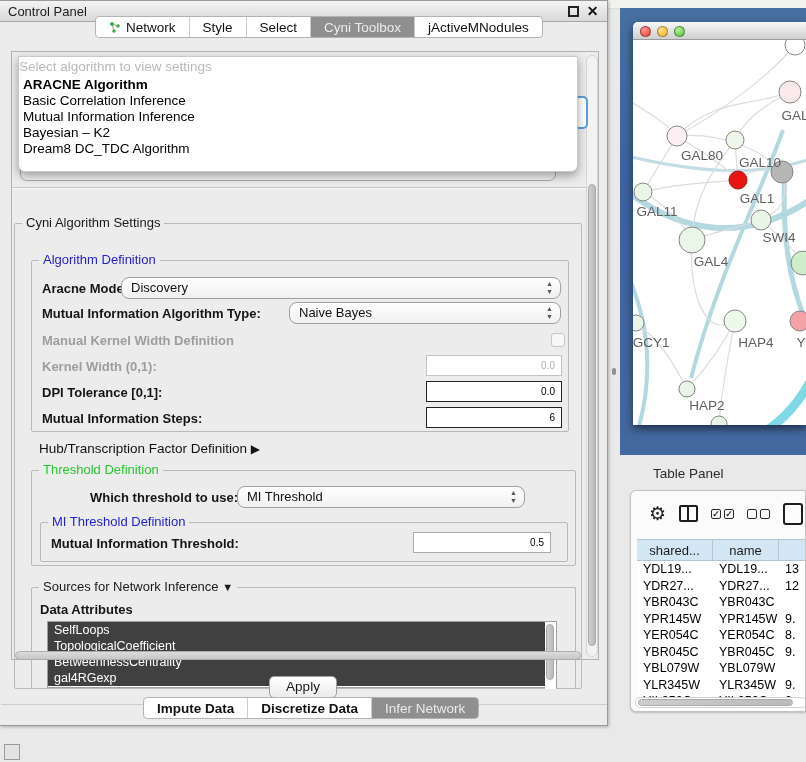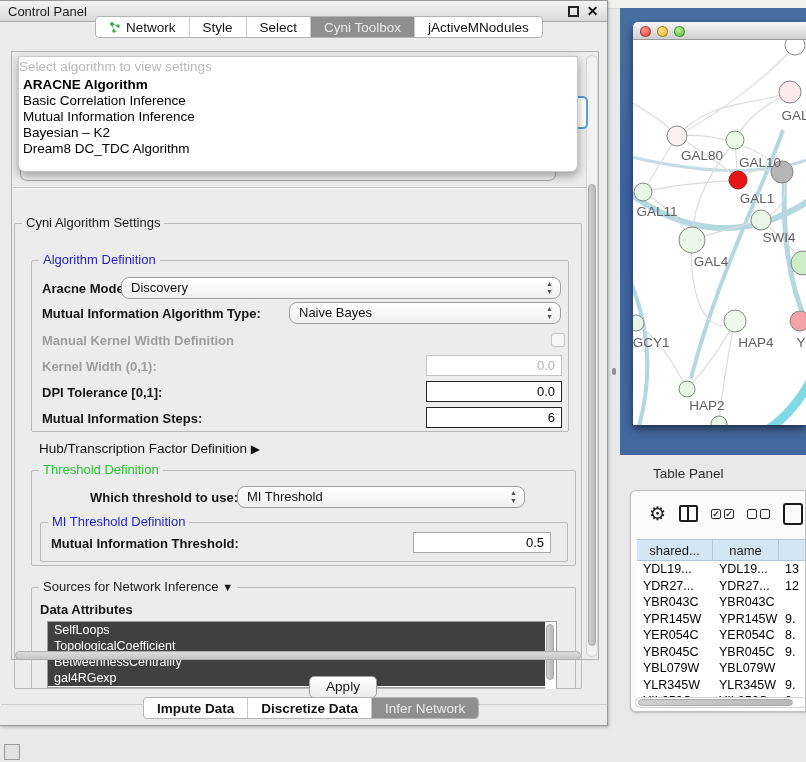--- a/index.html
+++ b/index.html
@@ -51,40 +51,40 @@
 
   .lbl  { font-weight:bold; font-size:13px; color:#151515; white-space:nowrap; }
   .lbl.dis { color:#9d9d9d; }
 
   .combo { background:linear-gradient(#ffffff,#f0f0f0); border:1px solid #9f9f9f;
            border-radius:8px; height:22px; line-height:20px; padding-left:9px;
            font-size:13px; color:#111; }
   .combo .arrows { position:absolute; right:6px; top:2px; width:9px; height:18px;
                    font-size:7px; line-height:8px; color:#555; text-align:center; }
 
-  .field { height:21px; background:#fff; font-size:13px; text-align:right;
+  .field { height:21px; background:#fff; font-size:10px; text-align:right;
            padding:0 6px; font-family:"Liberation Sans",sans-serif; width:100%; }
   .field.strong { border:1.5px solid #222; color:#000; }
   .field.soft   { border:1px solid #a9a9a9; color:#000; }
   .field.dis    { border:1px solid #c3c3c3; color:#b0b0b0; }
 
   .chk { width:14px; height:14px; border:1px solid #c6c6c6; border-radius:3px; background:#f7f7f7; }
 
   .attr-list { background:#fff; border:1px solid #9f9f9f; }
   .attr-item { height:16px; line-height:16px; padding-left:6px; font-size:12.5px;
                background:#404040; color:#fff; }
 
   
   .sb-v-track { background:#f2f2f2; border:1px solid #d5d5d5; border-radius:6px; }
   .sb-thumb { background:linear-gradient(90deg,#cfcfcf,#b9b9b9); border:1px solid #a9a9a9; border-radius:6px; }
   .sb-h-thumb { background:linear-gradient(#dcdcdc,#c6c6c6); border:1px solid #adadad; border-radius:6px; }
 
   .apply-btn { left:269px; top:675px; width:68px; height:22px; border:1px solid #9f9f9f;
                border-radius:5px; background:linear-gradient(#ffffff,#ececec);
-               font-size:13.5px; text-align:center; line-height:20px;margin-left:40px; }
+               font-size:13.5px; text-align:center; line-height:20px; }
 
   
   .net-frame { left:620px; top:8px; width:186px; height:447px;
                background:linear-gradient(#46709f,#3d62a0 40%,#44699f); }
   .net-win { left:633px; top:22px; width:173px; height:403px; background:#fff;
              border-radius:5px 0 0 0; box-shadow:0 4px 9px rgba(0,0,0,.55); overflow:hidden; }
   .net-titlebar { left:0; top:0; width:100%; height:18px;
              background:linear-gradient(#f7f7f7,#cfcfcf); border-bottom:1px solid #9b9b9b;
              border-radius:5px 0 0 0; }
   .light { top:4px; width:11px; height:11px; border-radius:50%; border:1px solid rgba(0,0,0,.35); }

